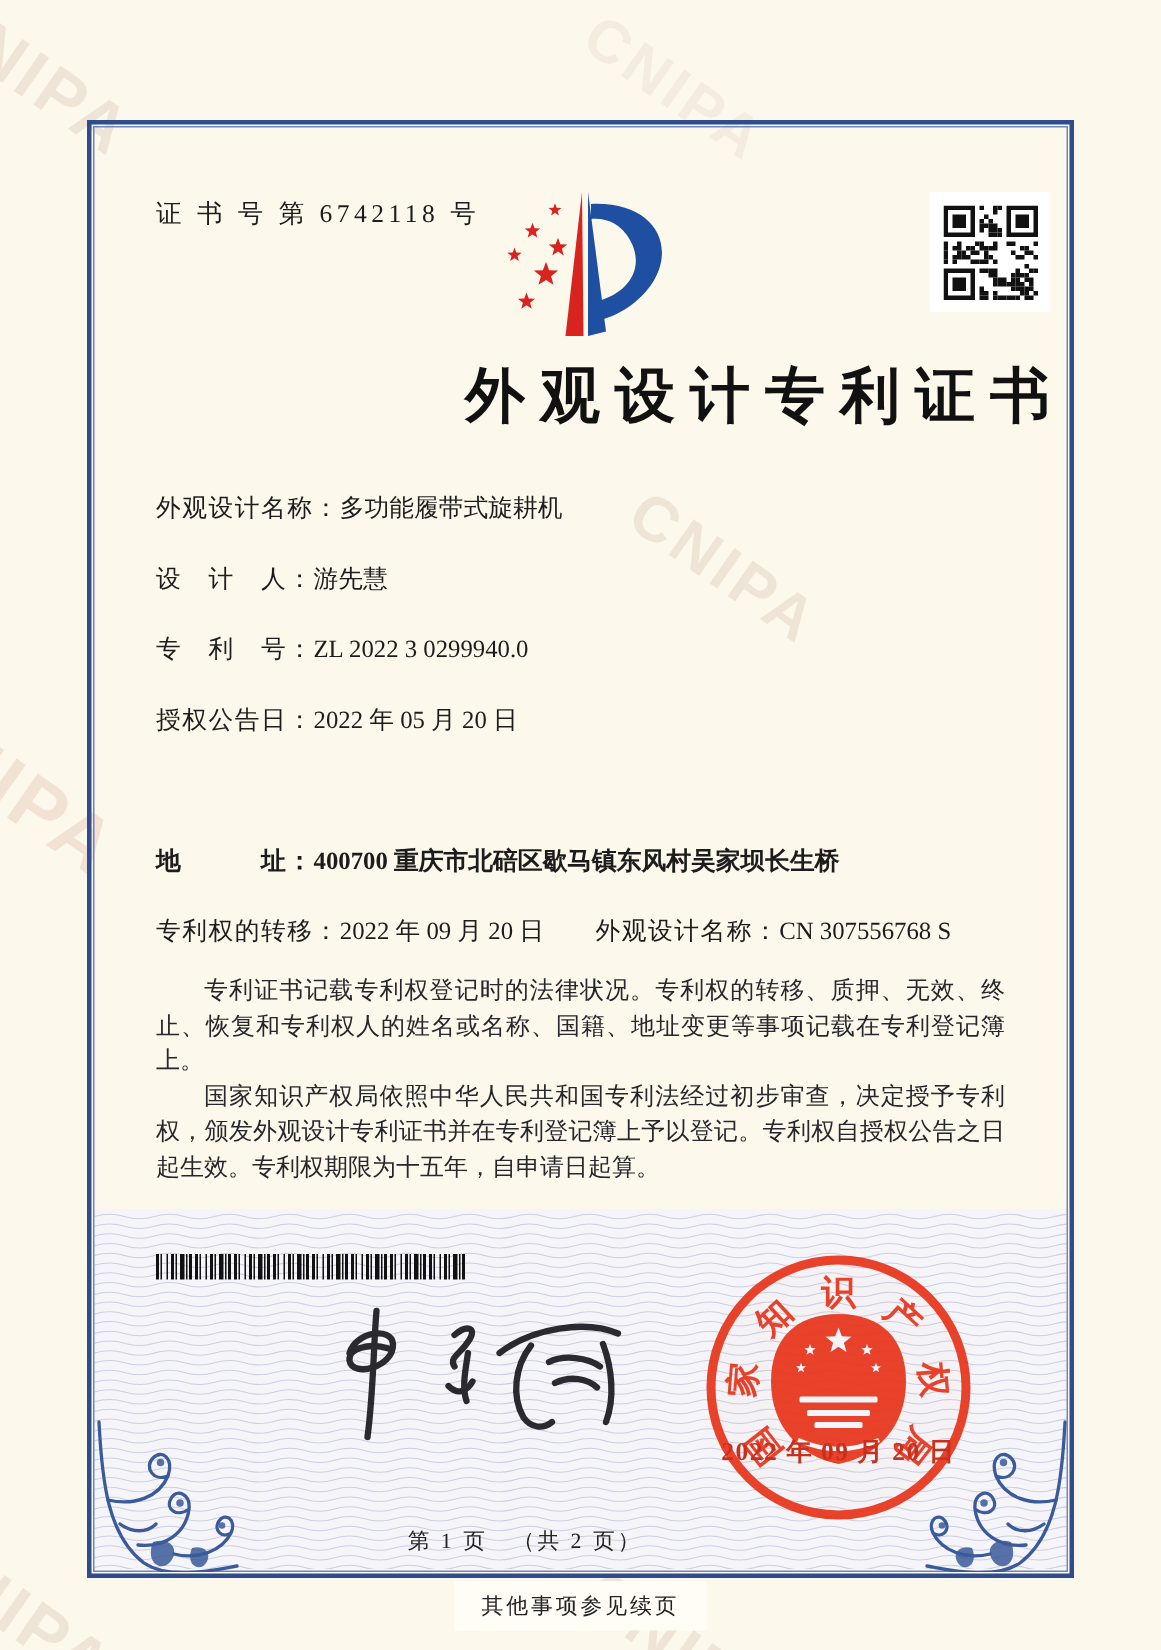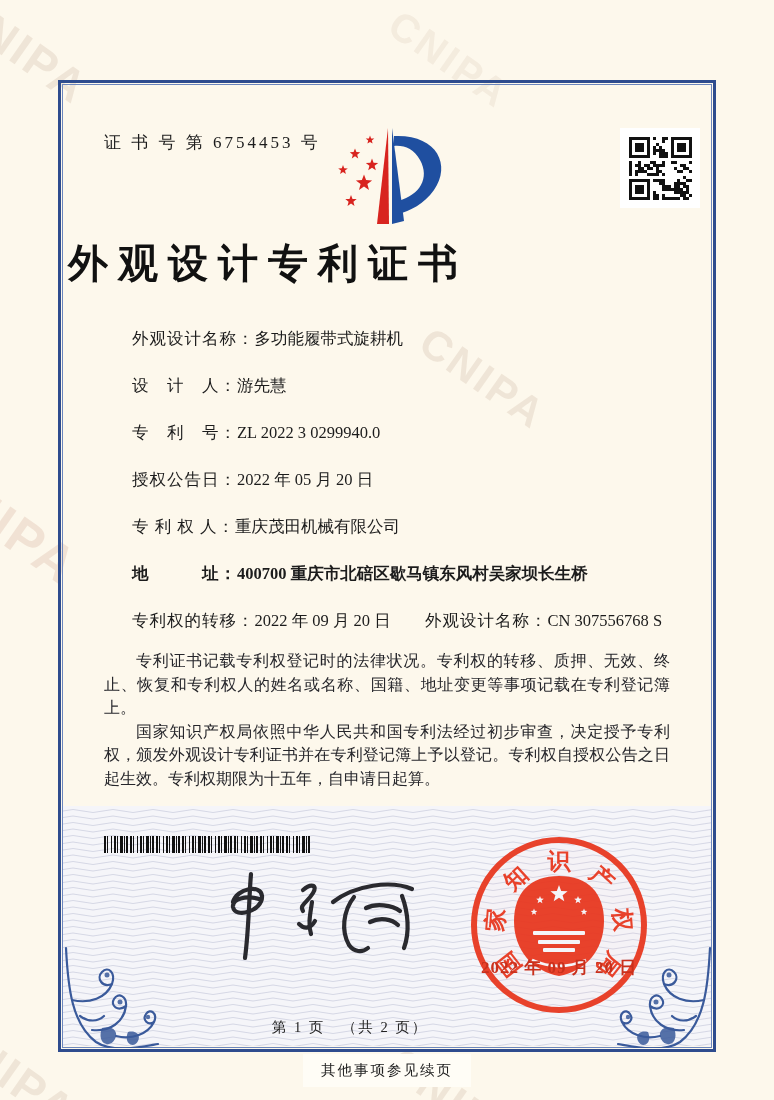--- a/index.html
+++ b/index.html
@@ -14,25 +14,25 @@
   .frame-inner{position:absolute;left:1px;top:1px;right:1px;bottom:1px;border:1px solid #6c86bd;}
   
   .band{position:absolute;left:63px;top:806px;width:648px;height:240px;background:#f5f5f9;}
   .band svg{position:absolute;left:0;top:0;}
   .flourish{position:absolute;width:132px;height:104px;}
   
   .certno{position:absolute;left:104px;top:131px;font-size:17px;letter-spacing:3px;}
   .logo{position:absolute;left:328px;top:120px;}
   .qrwrap{position:absolute;left:620px;top:128px;width:80px;height:80px;background:#ffffff;
           display:flex;align-items:center;justify-content:center;}
-  .title{position:absolute;left:58px;top:236px;width:652px;text-align:left;
+  .title{position:absolute;left:58px;top:236px;width:652px;text-align:right;
          font-size:40px;font-weight:700;letter-spacing:10px;text-indent:10px;color:#111;}
   
   .row{position:absolute;left:104px;width:568px;font-size:16.5px;white-space:nowrap;}
-  .row .lbl{letter-spacing:1px;margin-left:28px;}
+  .row .lbl{letter-spacing:1px;}
   .grant{position:absolute;left:293px;top:0;}
   .paras{position:absolute;left:104px;top:649px;width:566px;font-size:16px;
          line-height:23.5px;text-align:justify;color:#26262b;}
   .paras p{margin:0;text-indent:2em;}
   
   .barcode{position:absolute;left:104px;top:836px;height:17px;display:flex;}
   .barcode div{height:17px;}
   .director{position:absolute;left:104px;top:896px;
             font-family:"Liberation Sans","DejaVu Sans",sans-serif;
             font-size:17px;letter-spacing:4px;color:#222;}
@@ -130,21 +130,21 @@
     </g>
     <g fill="#3a5a9b" opacity=".85">
       <path d="M40,84 c10,-3 17,3 13,11 c-5,10 -19,5 -13,-11 z"></path>
       <path d="M66,88 c8,-2 13,3 10,9 c-4,8 -15,3 -10,-9 z"></path>
       <circle cx="45" cy="31" r="2.5"></circle>
         <circle cx="58" cy="58" r="2.5"></circle>
         <circle cx="86" cy="73" r="2.2"></circle>
     </g>
   </svg>
 
-  <div class="certno">证 书 号 第 6754453 号</div>
+  <div class="certno">证 书 号 第 6742118 号</div>
 
   <svg id="logo" class="logo" width="145" height="112" viewBox="0 0 145 112">
     <polygon points="60,8 49,104 61,104" fill="#d8241f"></polygon>
     <polygon points="64,8 64,104 76,101" fill="#1f4fa0"></polygon>
     <path d="M66,16 C108,14 124,44 106,70 C96,84 82,91 70,94 L70,81 C92,75 102,58 92,40 C86,29 76,25 66,26 Z" fill="#1f4fa0"></path>
     <g id="logo-stars" fill="#d8241f">
         <polygon points="42.0,15.5 43.1,18.5 46.3,18.6 43.8,20.6 44.6,23.6 42.0,21.9 39.4,23.6 40.2,20.6 37.7,18.6 40.9,18.5"></polygon>
         <polygon points="27.0,28.5 28.4,32.1 32.2,32.3 29.2,34.7 30.2,38.4 27.0,36.3 23.8,38.4 24.8,34.7 21.8,32.3 25.6,32.1"></polygon>
         <polygon points="44.0,38.5 45.6,42.8 50.2,43.0 46.6,45.8 47.8,50.3 44.0,47.7 40.2,50.3 41.4,45.8 37.8,43.0 42.4,42.8"></polygon>
         <polygon points="15.0,45.0 16.2,48.3 19.8,48.5 17.0,50.6 17.9,54.0 15.0,52.1 12.1,54.0 13.0,50.6 10.2,48.5 13.8,48.3"></polygon>
@@ -288,23 +288,20 @@
   </div>
   <div class="row" style="top:375px;">
     <span class="lbl">设　计　人：</span><span>游先慧</span>
   </div>
   <div class="row" style="top:422px;">
     <span class="lbl">专　利　号：</span><span>ZL 2022 3 0299940.0</span>
   </div>
   <div class="row" style="top:469px;">
     <span class="lbl">授权公告日：</span><span>2022 年 05 月 20 日</span>
   </div>
-  <div class="row" style="top:516px;">
-    <span class="lbl">专 利 权 人：</span><span>重庆茂田机械有限公司</span>
-  </div>
   <div class="row" style="top:563px;font-weight:bold;">
     <span class="lbl">地　　　址：</span><span>400700  重庆市北碚区歇马镇东风村吴家坝长生桥</span>
   </div>
   <div class="row" style="top:610px;">
     <span class="lbl">专利权的转移：</span><span>2022 年 09 月 20 日</span>
     <span class="grant">
       <span class="lbl">外观设计名称：</span><span>CN 307556768 S</span>
     </span>
   </div>
 

